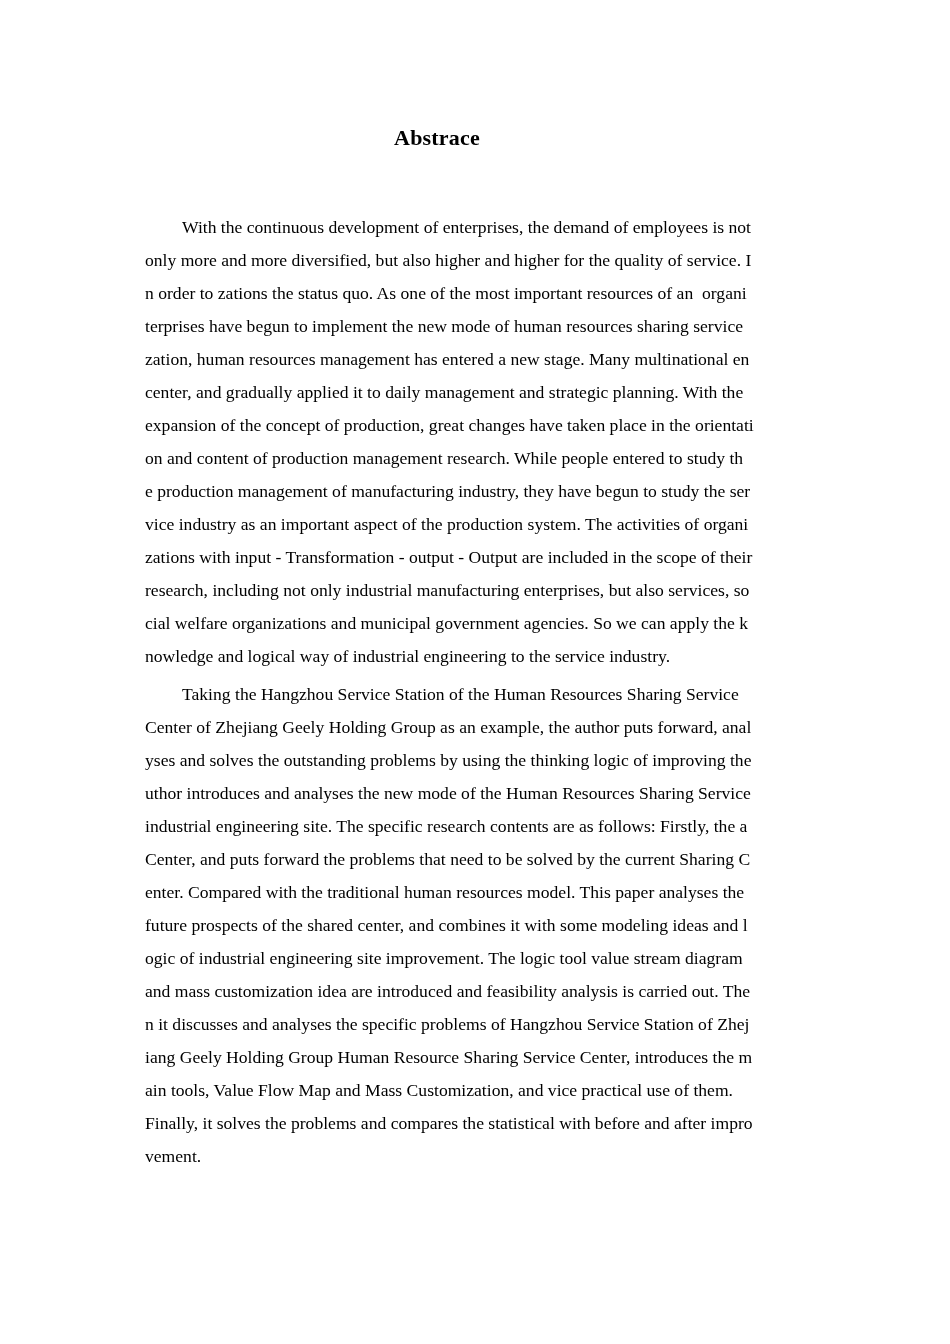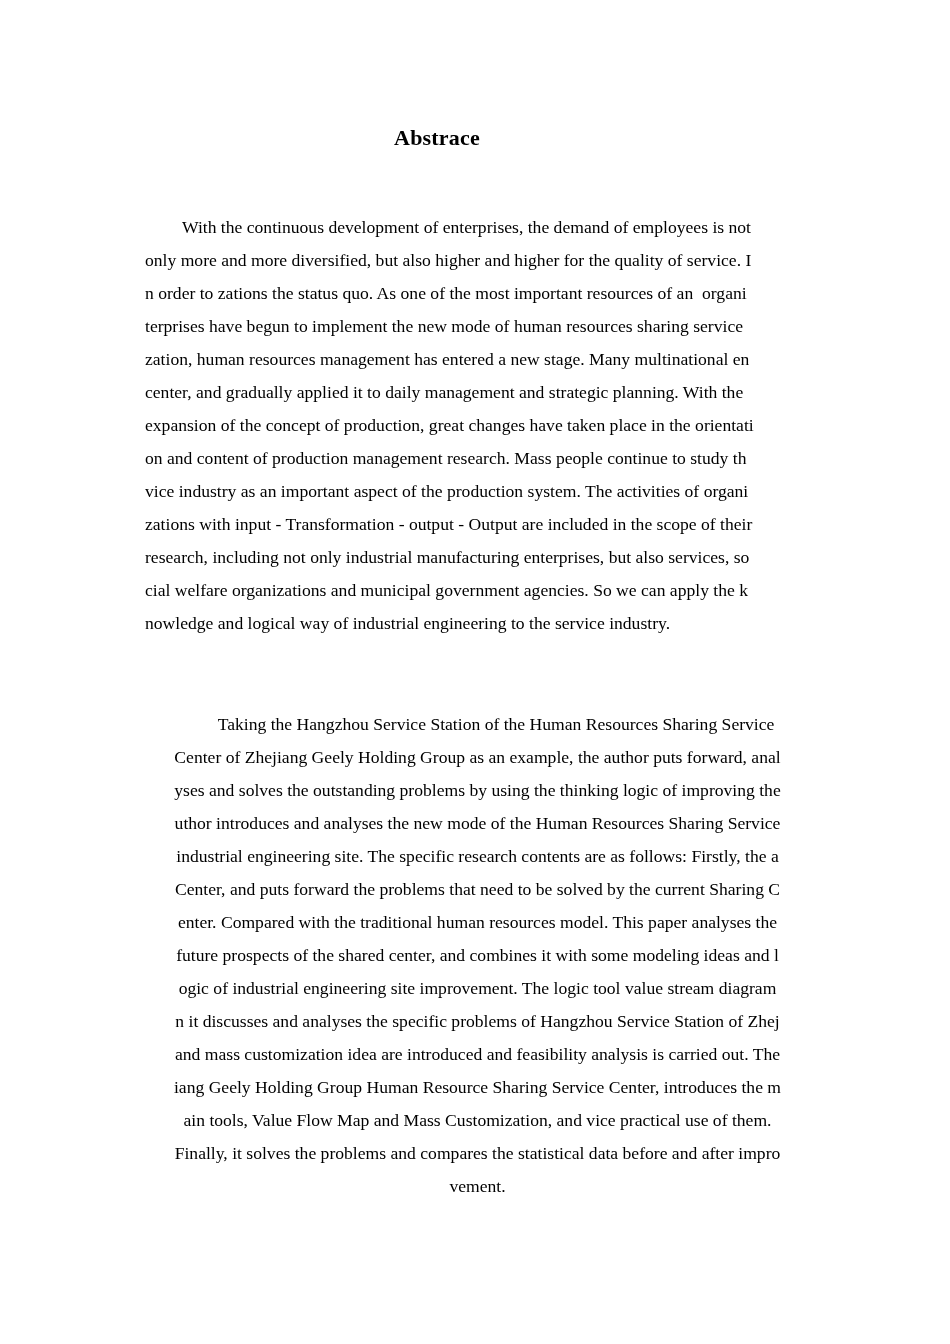--- a/index.html
+++ b/index.html
@@ -33,21 +33,21 @@
       line-height: 28px;
       letter-spacing: 0.2px;
     }
     .body {
       position: absolute;
       left: 145px;
       width: 665px;
       font-size: 17.6px;
     }
     .para1 { top: 213px; }
-    .para2 { top: 710px; text-align: center; }
+    .para2 { top: 680px; }
     .line {
       display: block;
       height: 33px;
       line-height: 28px;
       white-space: pre;
     }
     .indent { padding-left: 37px; }
   </style>
 </head>
 <body>
@@ -56,38 +56,39 @@
   <div class="title">Abstrace</div>
 
   <div class="body para1">
     <span class="line indent">With the continuous development of enterprises, the demand of employees is not</span>
     <span class="line">only more and more diversified, but also higher and higher for the quality of service. I</span>
     <span class="line">n order to zations the status quo. As one of the most important resources of an  organi</span>
     <span class="line">terprises have begun to implement the new mode of human resources sharing service</span>
     <span class="line">zation, human resources management has entered a new stage. Many multinational en</span>
     <span class="line">center, and gradually applied it to daily management and strategic planning. With the</span>
     <span class="line">expansion of the concept of production, great changes have taken place in the orientati</span>
-    <span class="line">on and content of production management research. Mass people continue to study th</span>
+    <span class="line">on and content of production management research. While people entered to study th</span>
+    <span class="line">e production management of manufacturing industry, they have begun to study the ser</span>
     <span class="line">vice industry as an important aspect of the production system. The activities of organi</span>
     <span class="line">zations with input - Transformation - output - Output are included in the scope of their</span>
     <span class="line">research, including not only industrial manufacturing enterprises, but also services, so</span>
     <span class="line">cial welfare organizations and municipal government agencies. So we can apply the k</span>
     <span class="line">nowledge and logical way of industrial engineering to the service industry.</span>
   </div>
 
   <div class="body para2">
     <span class="line indent">Taking the Hangzhou Service Station of the Human Resources Sharing Service</span>
     <span class="line">Center of Zhejiang Geely Holding Group as an example, the author puts forward, anal</span>
     <span class="line">yses and solves the outstanding problems by using the thinking logic of improving the</span>
     <span class="line">uthor introduces and analyses the new mode of the Human Resources Sharing Service</span>
     <span class="line">industrial engineering site. The specific research contents are as follows: Firstly, the a</span>
     <span class="line">Center, and puts forward the problems that need to be solved by the current Sharing C</span>
     <span class="line">enter. Compared with the traditional human resources model. This paper analyses the</span>
     <span class="line">future prospects of the shared center, and combines it with some modeling ideas and l</span>
     <span class="line">ogic of industrial engineering site improvement. The logic tool value stream diagram</span>
+    <span class="line">and mass customization idea are introduced and feasibility analysis is carried out. The</span>
     <span class="line">n it discusses and analyses the specific problems of Hangzhou Service Station of Zhej</span>
-    <span class="line">and mass customization idea are introduced and feasibility analysis is carried out. The</span>
     <span class="line">iang Geely Holding Group Human Resource Sharing Service Center, introduces the m</span>
     <span class="line">ain tools, Value Flow Map and Mass Customization, and vice practical use of them.</span>
-    <span class="line">Finally, it solves the problems and compares the statistical data before and after impro</span>
+    <span class="line">Finally, it solves the problems and compares the statistical with before and after impro</span>
     <span class="line">vement.</span>
   </div>
 </div>
 
 </body></html>

